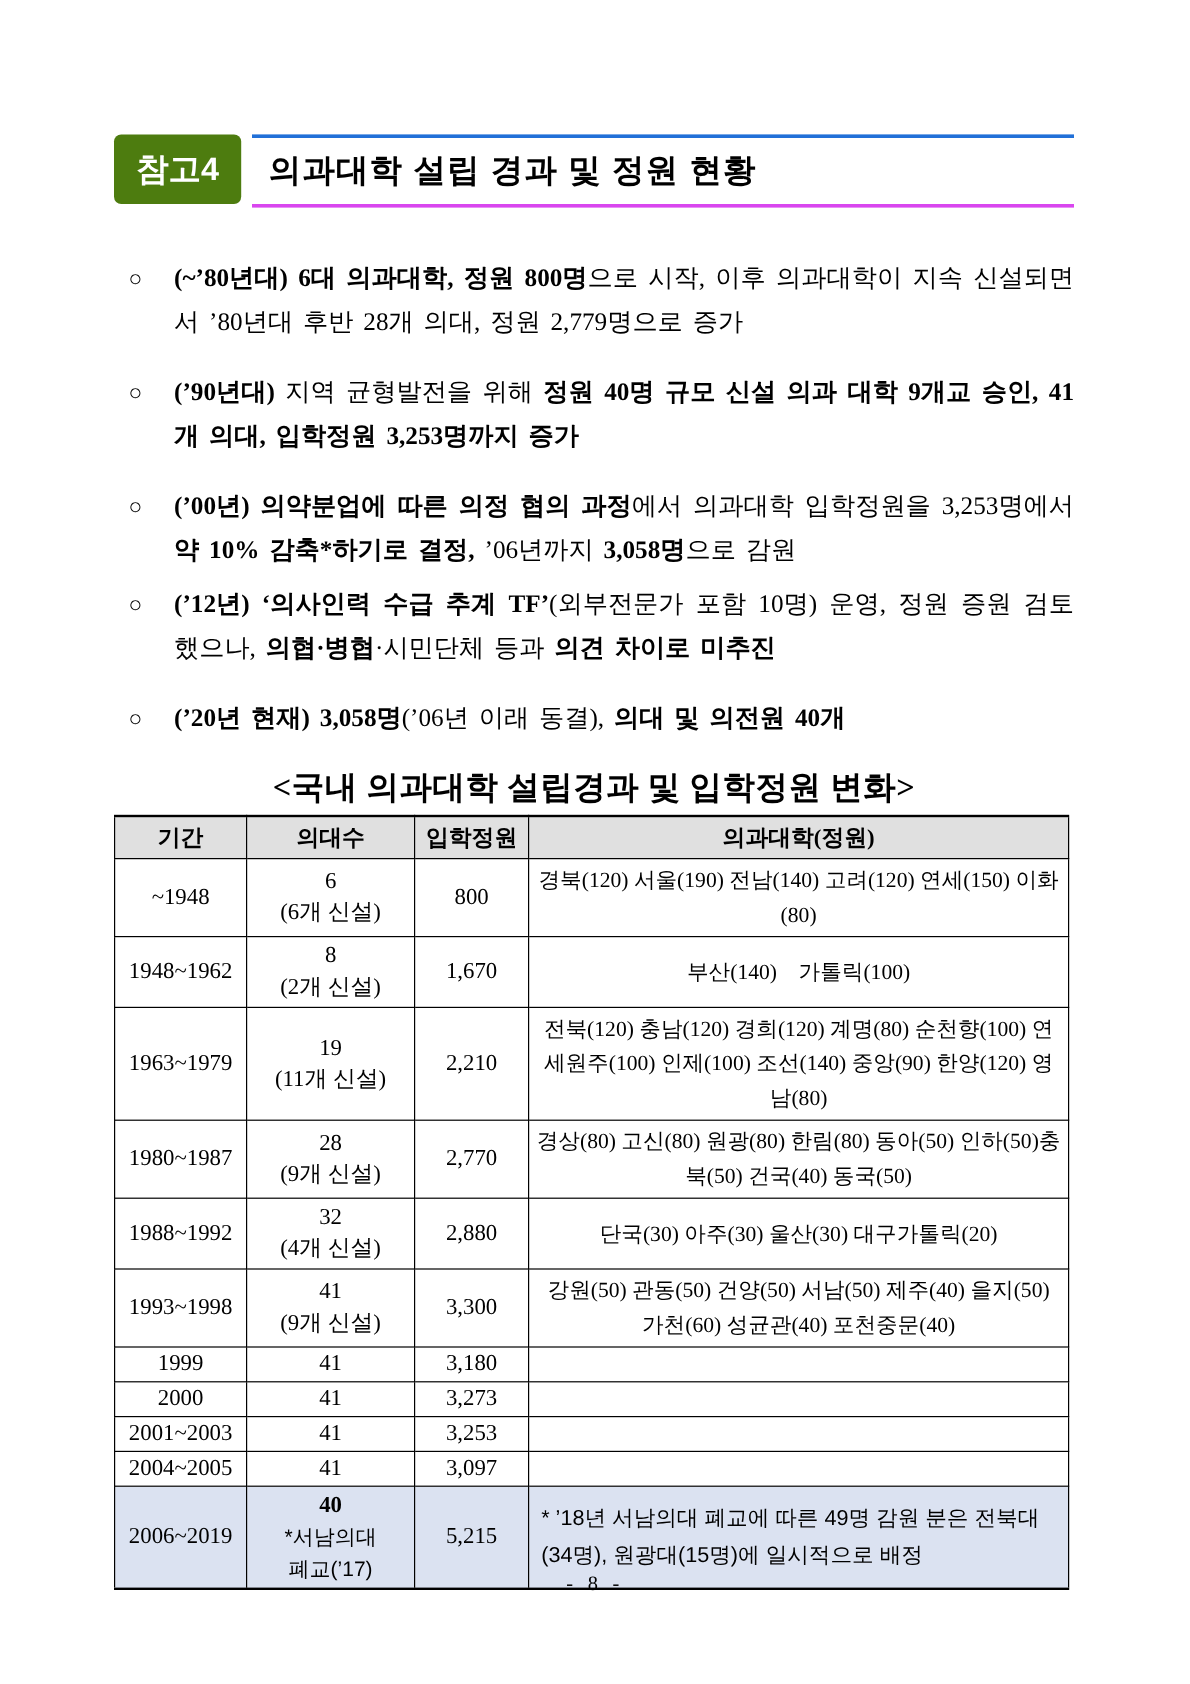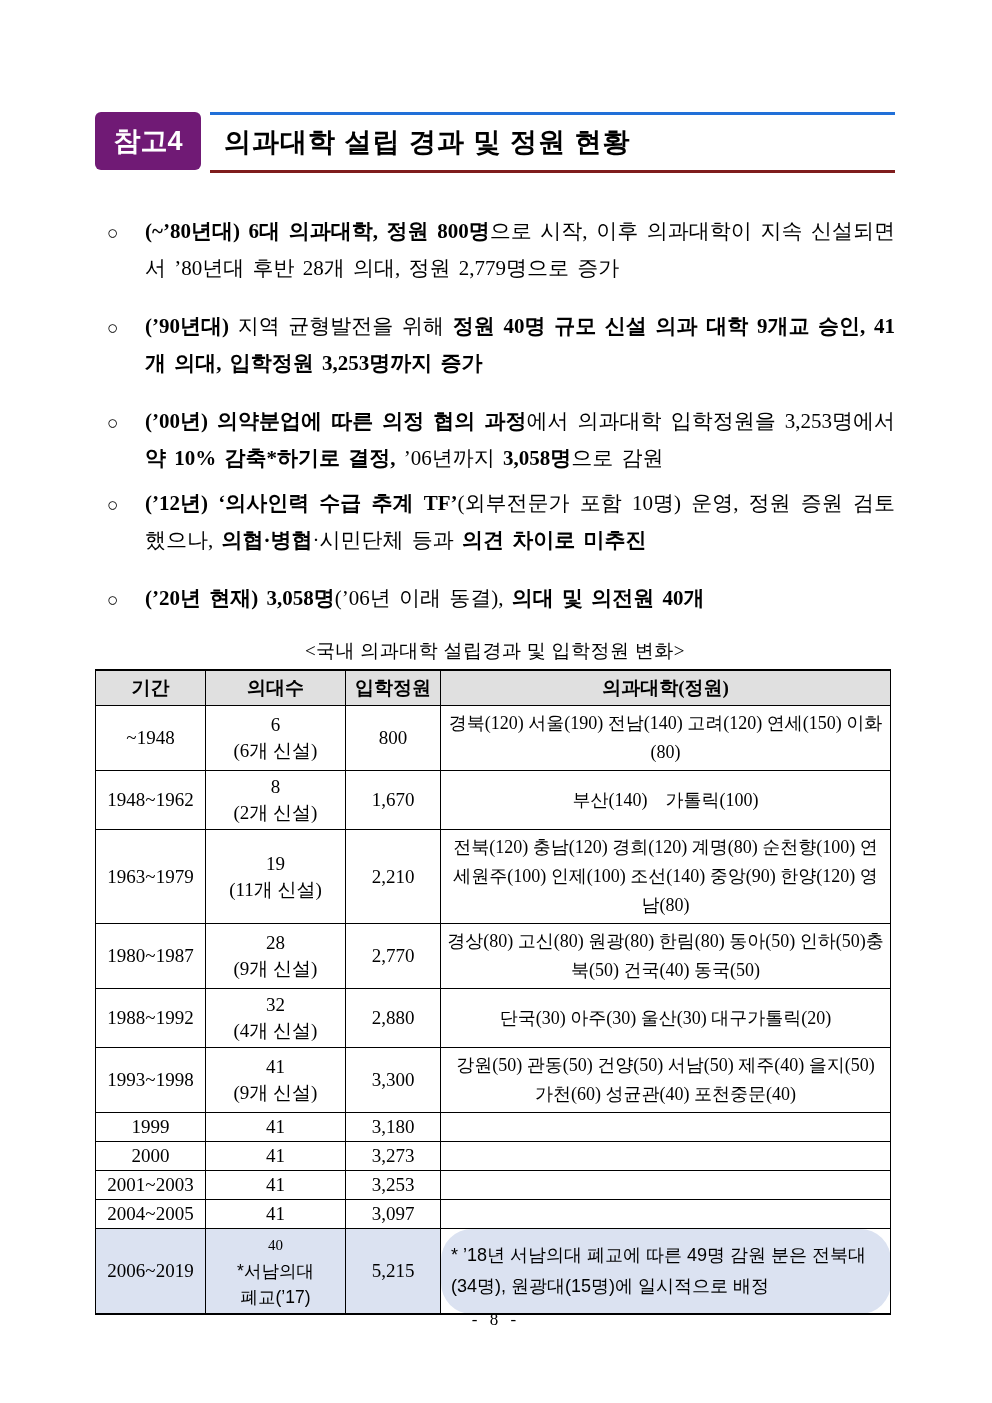--- a/index.html
+++ b/index.html
@@ -9,30 +9,30 @@
     font-family: "Liberation Serif", "DejaVu Serif", serif;
     color: #000;
     position: relative;
   }
   .page { position: absolute; left: 95px; top: 112px; width: 800px; }
 
   
   .hdr { display: flex; align-items: stretch; margin-bottom: 40px; }
   .badge {
     flex: 0 0 106px; height: 58px;
-    background: #701a75; border-radius: 6px;
+    background: #4d7c0f; border-radius: 6px;
     color: #fff; font-family: "Liberation Sans", sans-serif;
     font-weight: bold; font-size: 27px;
     display: flex; align-items: center; justify-content: center;
     margin-right: 9px;
   }
   .titlebox {
     flex: 1 1 auto;
     border-top: 3px solid #2170d8;
-    border-bottom: 3px solid #7f1d1d;
+    border-bottom: 3px solid #d946ef;
     padding: 9px 4px 10px 14px;
   }
   .titlebox h1 {
     font-family: "Liberation Sans", "DejaVu Sans", sans-serif;
     font-size: 27px; font-weight: 800; letter-spacing: 1px;
   }
 
   
   .bullet { position: relative; padding-left: 50px; margin-bottom: 21px; }
   .bullet .marker {
@@ -45,21 +45,21 @@
   }
   .btext .b { font-weight: bold; }
   .footnote {
     font-family: "Liberation Sans", "DejaVu Sans", sans-serif;
     font-size: 16.5px; padding-left: 52px; margin-top: 6px; margin-bottom: 21px;
     color: #000;
   }
 
   
   .tbl-title {
-    text-align: center; font-weight: normal; font-size: 19px;
+    text-align: center; font-weight: bold; font-size: 27px;
     letter-spacing: 0.5px; margin-top: 14px; margin-bottom: 5px;
   }
   table {
     width: 795px; border-collapse: collapse;
     border-top: 2.5px solid #000; border-bottom: 2.5px solid #000;
     border-left: 1.5px solid #000; border-right: 1.5px solid #000;
     table-layout: fixed;
   }
   col.c1 { width: 110px; } col.c2 { width: 140px; }
   col.c3 { width: 95px;  } col.c4 { width: 450px; }
@@ -68,24 +68,24 @@
     background: #e0e0e0; font-size: 19px; font-weight: bold;
     padding: 4px 2px; border-bottom: 1.5px solid #000;
   }
   td { font-size: 19px; padding: 3px 2px; }
   td.c-count .num { display: block; line-height: 26px; }
   td.c-count .note { display: block; line-height: 26px; white-space: pre-line; }
   td.c-col { font-size: 18px; line-height: 29px; white-space: pre-wrap; padding: 3px 5px; }
   tbody tr.short td { padding: 1px 2px; }
   tbody tr.hl td { background: #dbe2f1; }
   tbody tr.hl td.c-count { font-family: "Liberation Sans", "DejaVu Sans", sans-serif; font-size: 17.5px; }
-  tbody tr.hl td.c-count .num { font-family: "Liberation Serif", serif; font-size: 15px; }
+  tbody tr.hl td.c-count .num { font-family: "Liberation Serif", serif; font-size: 19px; font-weight: bold; }
   tbody tr.hl td.c-col {
     text-align: left; font-family: "Liberation Sans", "DejaVu Sans", sans-serif;
-    font-size: 18px; line-height: 31px; padding: 4px 10px; border-radius: 31px;
+    font-size: 18px; line-height: 31px; padding: 4px 10px;
   }
 
   
   .footer {
     position: absolute; left: 0; top: 1310px; width: 992px;
     text-align: center; font-size: 17px; letter-spacing: 4px;
   }
 </style>
 </head>
 <body>

